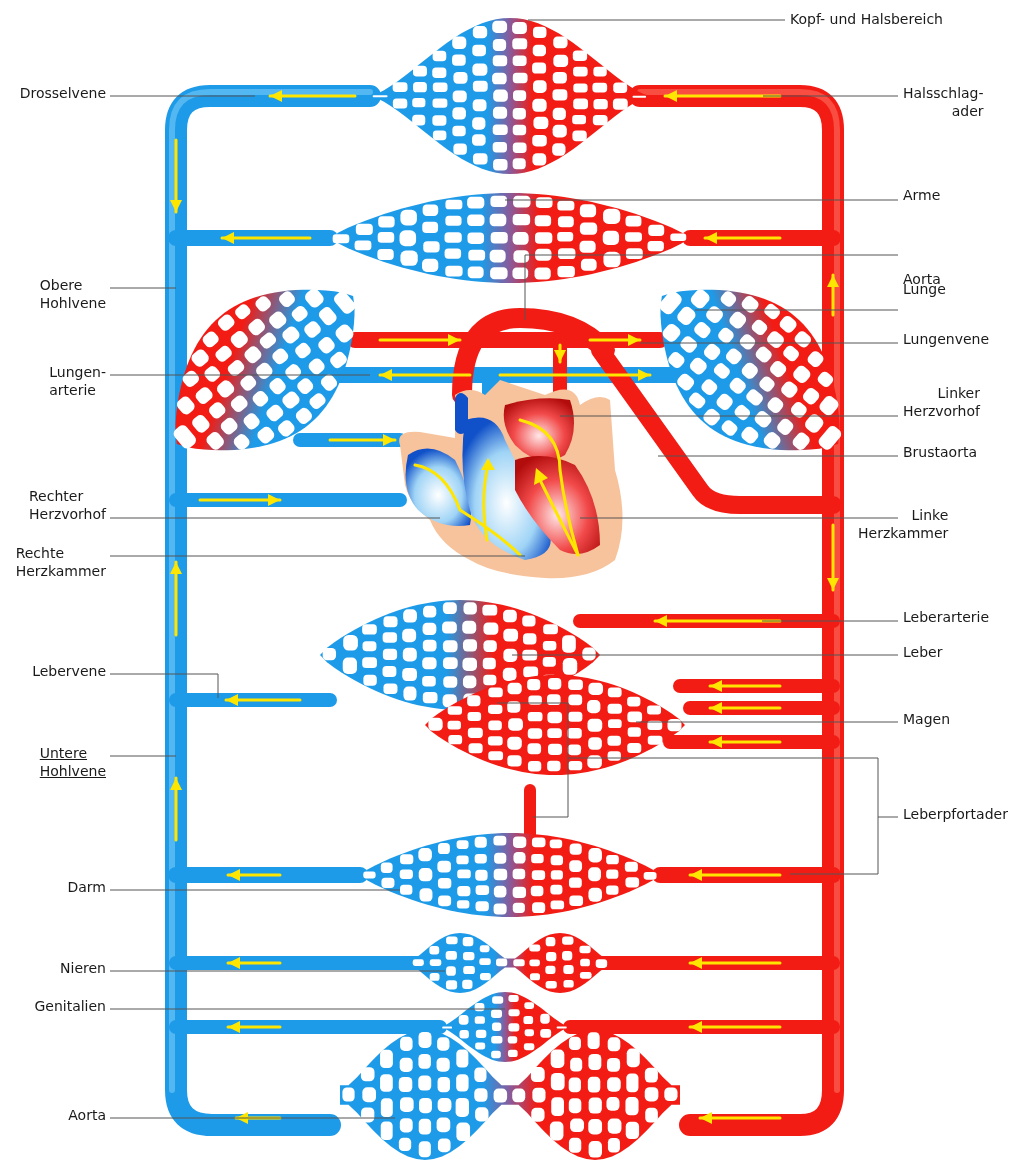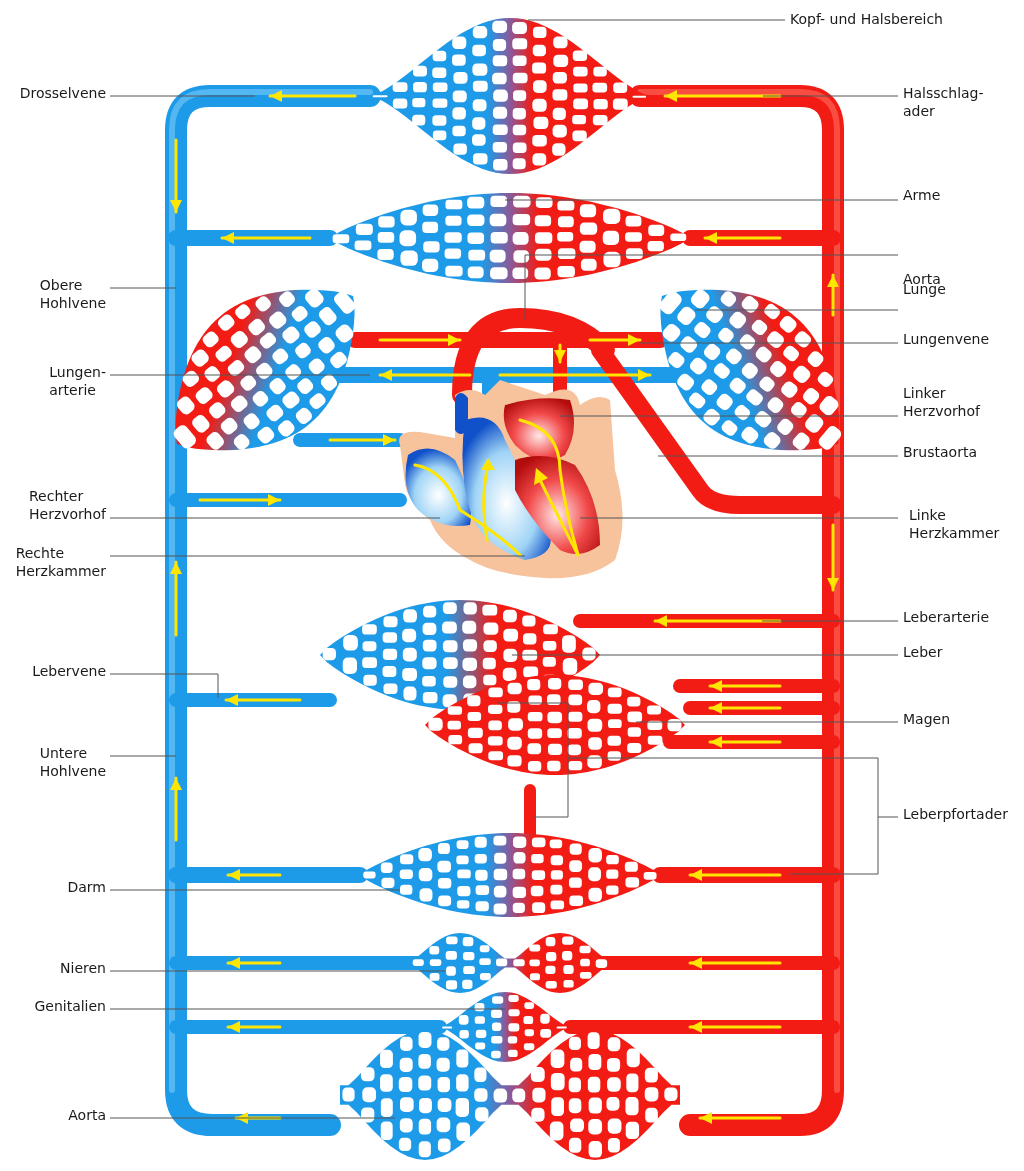--- a/index.html
+++ b/index.html
@@ -1,21 +1,21 @@
 <!DOCTYPE html>
 <html><head>
 <meta charset="utf-8">
 <style>
   html, body { margin: 0; padding: 0; background: #ffffff; }
   body { width: 1024px; height: 1171px; position: relative; overflow: hidden;
          font-family: "DejaVu Sans", sans-serif; }
   #diagram { position: absolute; left: 0; top: 0; width: 1024px; height: 1171px; }
   .label { position: absolute; font-size: 14px; line-height: 18px; color: #1a1a1a; white-space: pre; }
   .label.left { text-align: left; }
-  .label.right { text-align: left; }
+  .label.right { text-align: right; }
   .leader { stroke: #555; stroke-width: 1; fill: none; }
   .vein { stroke: #1e9be8; fill: none; stroke-linecap: round; stroke-linejoin: round; }
   .vein-hl { stroke: #7fcdfa; fill: none; stroke-linecap: round; stroke-linejoin: round; opacity: 0.55; }
   .artery { stroke: #f21c14; fill: none; stroke-linecap: round; stroke-linejoin: round; }
   .artery-hl { stroke: #ff7d6e; fill: none; stroke-linecap: round; stroke-linejoin: round; opacity: 0.5; }
   .flow { stroke: #ffe600; stroke-width: 3; fill: none; stroke-linecap: round; }
   .arrowhead { fill: #ffe600; }
   .net-cell { fill: #ffffff; }
 </style>
 </head>
@@ -819,35 +819,35 @@
 <div class="label left" style="right:918px; top:84px;">Drosselvene</div>
 <div class="label left" style="right:918px; top:276px;">Obere
 Hohlvene</div>
 <div class="label left" style="right:918px; top:363px;">Lungen-
 arterie</div>
 <div class="label left" style="right:918px; top:487px;">Rechter
 Herzvorhof</div>
 <div class="label left" style="right:918px; top:544px;">Rechte
 Herzkammer</div>
 <div class="label left" style="right:918px; top:662px;margin-left:40px;">Lebervene</div>
-<div class="label left" style="right:918px; top:744px;">Untere
+<div class="label left" style="right:918px; top:744px;text-decoration:underline;">Untere
 Hohlvene</div>
 <div class="label left" style="right:918px; top:878px;">Darm</div>
 <div class="label left" style="right:918px; top:959px;">Nieren</div>
 <div class="label left" style="right:918px; top:997px;">Genitalien</div>
 <div class="label left" style="right:918px; top:1106px;">Aorta</div>
 
 <div class="label right" style="left:790px; top:10px;">Kopf- und Halsbereich</div>
 <div class="label right" style="left:903px; top:84px;">Halsschlag-
 ader</div>
 <div class="label right" style="left:903px; top:186px;">Arme</div>
 <div class="label right" style="left:903px; top:242px;margin-top:28px;">Aorta</div>
 <div class="label right" style="left:903px; top:280px;">Lunge</div>
 <div class="label right" style="left:903px; top:330px;">Lungenvene</div>
 <div class="label right" style="left:903px; top:384px;">Linker
 Herzvorhof</div>
 <div class="label right" style="left:903px; top:443px;">Brustaorta</div>
-<div class="label right" style="left:909px; top:506px;">Linke
+<div class="label right" style="left:858px; top:506px;">Linke
 Herzkammer</div>
 <div class="label right" style="left:903px; top:608px;">Leberarterie</div>
 <div class="label right" style="left:903px; top:643px;">Leber</div>
 <div class="label right" style="left:903px; top:710px;">Magen</div>
 <div class="label right" style="left:903px; top:805px;">Leberpfortader</div>
 
 </body></html>

